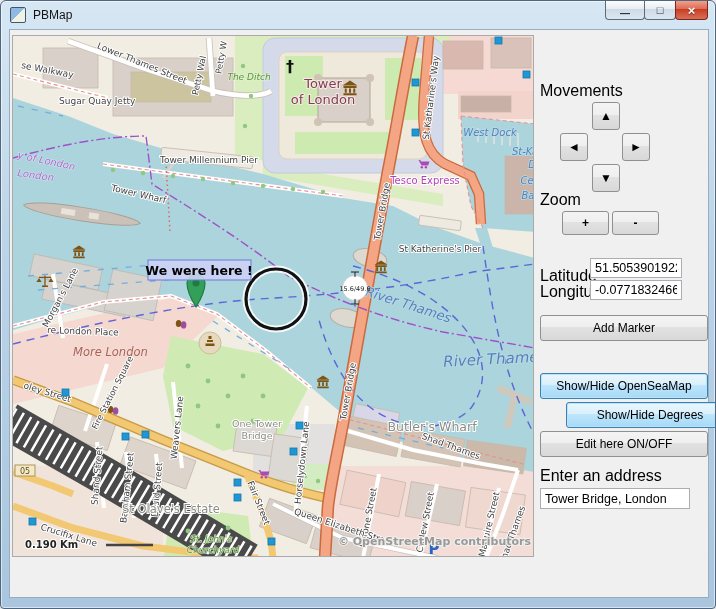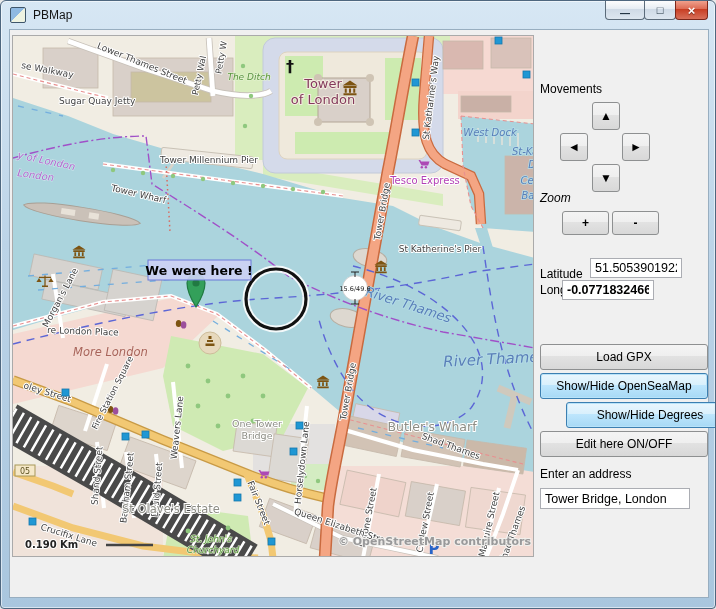--- a/index.html
+++ b/index.html
@@ -18,21 +18,21 @@
     background:linear-gradient(#fdfdfd,#e5ecf3 45%,#cfdae6 46%,#dde7f0);border-radius:0 0 4px 4px;margin-left:-1px;
     font-size:11px;color:#21323f;cursor:default;}
   .cap-min{width:40px;}
   .cap-max{width:32px;}
   .cap-close{width:33px;background:linear-gradient(#f0a08c,#dd6952 45%,#c83e23 46%,#d8705a);color:#fff;
     font-size:13px;font-weight:bold;text-shadow:0 1px 1px rgba(0,0,0,.45);border-color:#7c2619;}
   .cap-min span{font-weight:bold;transform:translateY(3px);font-size:10px;}
   .client{position:absolute;left:8px;top:28px;width:700px;height:569px;background:#f0f0f0;border:1px solid #98aec0;}
   .map-wrap{position:absolute;left:2px;top:5px;width:522px;height:522px;border:1px solid #aaa;background:#f1ede3;overflow:hidden;}
   
-  .lbl{position:absolute;font-size:12px;color:#000;}
+  .lbl{position:absolute;font-size:16px;color:#000;}
   .btn7{position:absolute;border:1px solid #8e9091;border-radius:3px;font-size:12px;color:#000;
     background:linear-gradient(#f4f4f4,#efefef 45%,#e2e2e2 46%,#d8d8d8);
     display:flex;align-items:center;justify-content:center;font-family:"Liberation Sans",sans-serif;}
   .btn7.hl{border-color:#3c7fb1;background:linear-gradient(#eaf6fd,#d9f0fc 45%,#bee6fd 46%,#a7d9f5);
     box-shadow:inset 0 0 0 1px #b9e3f9;}
   .arrow{font-size:12px;}
   .field{position:absolute;border:1px solid #abadb3;background:#fff;font-size:12.5px;color:#000;
     padding:1px 4px;font-family:"Liberation Sans",sans-serif;}
   
   text{font-family:"DejaVu Sans",sans-serif;}
@@ -403,30 +403,30 @@
     <button class="btn7 arrow" style="left:550px;top:103px;width:28px;height:28px;">
         <span>◄</span>
       </button>
     <button class="btn7 arrow" style="left:612px;top:103px;width:28px;height:28px;">
         <span>►</span>
       </button>
     <button class="btn7 arrow" style="left:582px;top:134px;width:28px;height:28px;">
         <span>▼</span>
       </button>
 
-    <div class="lbl" style="left:530px;top:161px;font-style:italic;">Zoom</div>
+    <div class="lbl" style="left:530px;top:161px;">Zoom</div>
     <button class="btn7" style="left:552px;top:181px;width:47px;height:24px;font-weight:bold;">+</button>
     <button class="btn7" style="left:602px;top:181px;width:47px;height:24px;font-weight:bold;">-</button>
 
     <div class="lbl" style="left:530px;top:231px;margin-top:6px;">Latitude</div>
     <input class="field" style="left: 580px; top: 228px; width: 92px; height: 20px;" value="51.5053901922">
     <div class="lbl" style="left:530px;top:253px;">Longitude</div>
-    <input class="field" style="left: 552px; top: 250px; width: 92px; height: 20px; font-weight: bold;" value="-0.0771832466">
-
-    <button class="btn7" style="left:530px;top:314px;width:168px;height:26px;">Load GPX</button>
+    <input class="field" style="left: 580px; top: 250px; width: 92px; height: 20px;" value="-0.0771832466">
+
+    <button class="btn7" style="left:530px;top:285px;width:168px;height:26px;">Add Marker</button>
     <button class="btn7 hl" style="left:530px;top:343px;width:168px;height:26px;">Show/Hide OpenSeaMap</button>
     <button class="btn7 hl" style="left:556px;top:372px;width:168px;height:26px;">Show/Hide Degrees</button>
     <button class="btn7" style="left:530px;top:401px;width:168px;height:26px;">Edit here ON/OFF</button>
 
     <div class="lbl" style="left:530px;top:437px;">Enter an address</div>
     <input class="field" style="left: 530px; top: 452px; width: 150px; height: 21px; margin-top: 6px;" value="Tower Bridge, London">
   </div>
 </div>
 
 </body></html>

